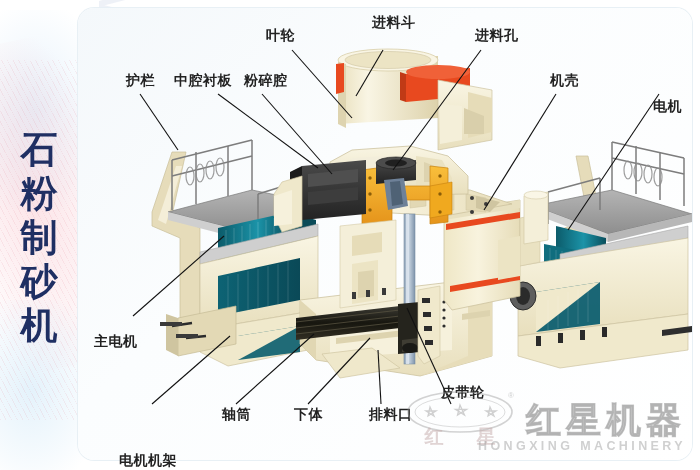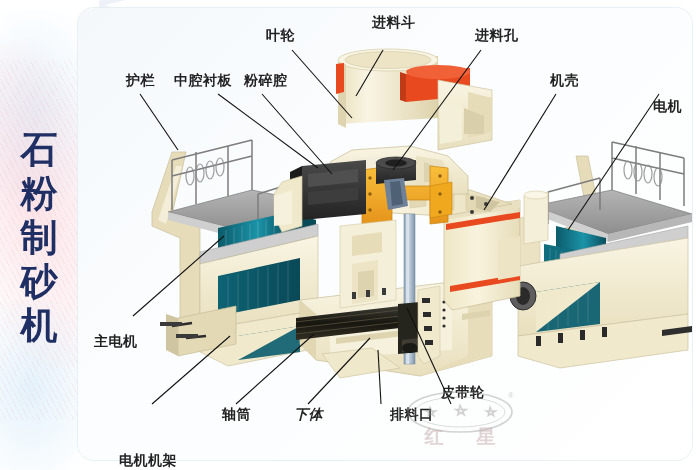--- a/index.html
+++ b/index.html
@@ -539,33 +539,37 @@
   <div class="label" style="left:126px; top:72px;font-family:Liberation Mono, monospace;">护栏</div>
   <div class="label" style="left:174px; top:72px;">中腔衬板</div>
   <div class="label" style="left:244px; top:72px;">粉碎腔</div>
   <div class="label" style="left:550px; top:72px;font-family:Liberation Mono, monospace;">机壳</div>
   <div class="label" style="left:653px; top:72px;margin-top:26px;">电机</div>
 
   <div class="label" style="left:94px;  top:314px;margin-top:19px;">主电机</div>
 
   <div class="label" style="left:119px; top:406px;margin-top:46px;">电机机架</div>
   <div class="label" style="left:222px; top:406px;font-family:Liberation Serif, serif;">轴筒</div>
-  <div class="label" style="left:294px; top:406px;font-style:italic;">下体</div>
-  <div class="label" style="left:390px; top:406px;">排料口</div>
+  <div class="label" style="left:294px; top:406px;">下体</div>
+  <div class="label" style="left:369px; top:406px;">排料口</div>
   <div class="label" style="left:441px; top:384px;">皮带轮</div>
 
   <svg class="seal" viewBox="0 0 112 58">
     <ellipse cx="56" cy="24" rx="52" ry="20" fill="none" stroke="rgba(150,150,150,0.42)" stroke-width="1.6"></ellipse>
     <ellipse cx="56" cy="24" rx="45" ry="15" fill="none" stroke="rgba(150,150,150,0.32)" stroke-width="1"></ellipse>
     <g fill="none" stroke="rgba(150,150,150,0.45)" stroke-width="1.3">
       <path d="M26 19 l4 9 l-8 -5 h10 l-8 5 z"></path>
       <path d="M56 17 l4.5 10 l-9 -5.6 h11 l-9 5.6 z"></path>
       <path d="M86 19 l4 9 l-8 -5 h10 l-8 5 z"></path>
     </g>
     <text x="104" y="10" font-family="Liberation Sans, sans-serif" font-size="8" fill="rgba(150,150,150,0.45)">®</text>
   </svg>
   <div class="seal-cn">
     <span>红</span>
     <span>星</span>
   </div>
 
+  <div class="brand">
+    <div class="brand-cn">红星机器</div>
+    <div class="brand-en">HONGXING MACHINERY</div>
+  </div>
 
 </div>
 
 </body></html>

